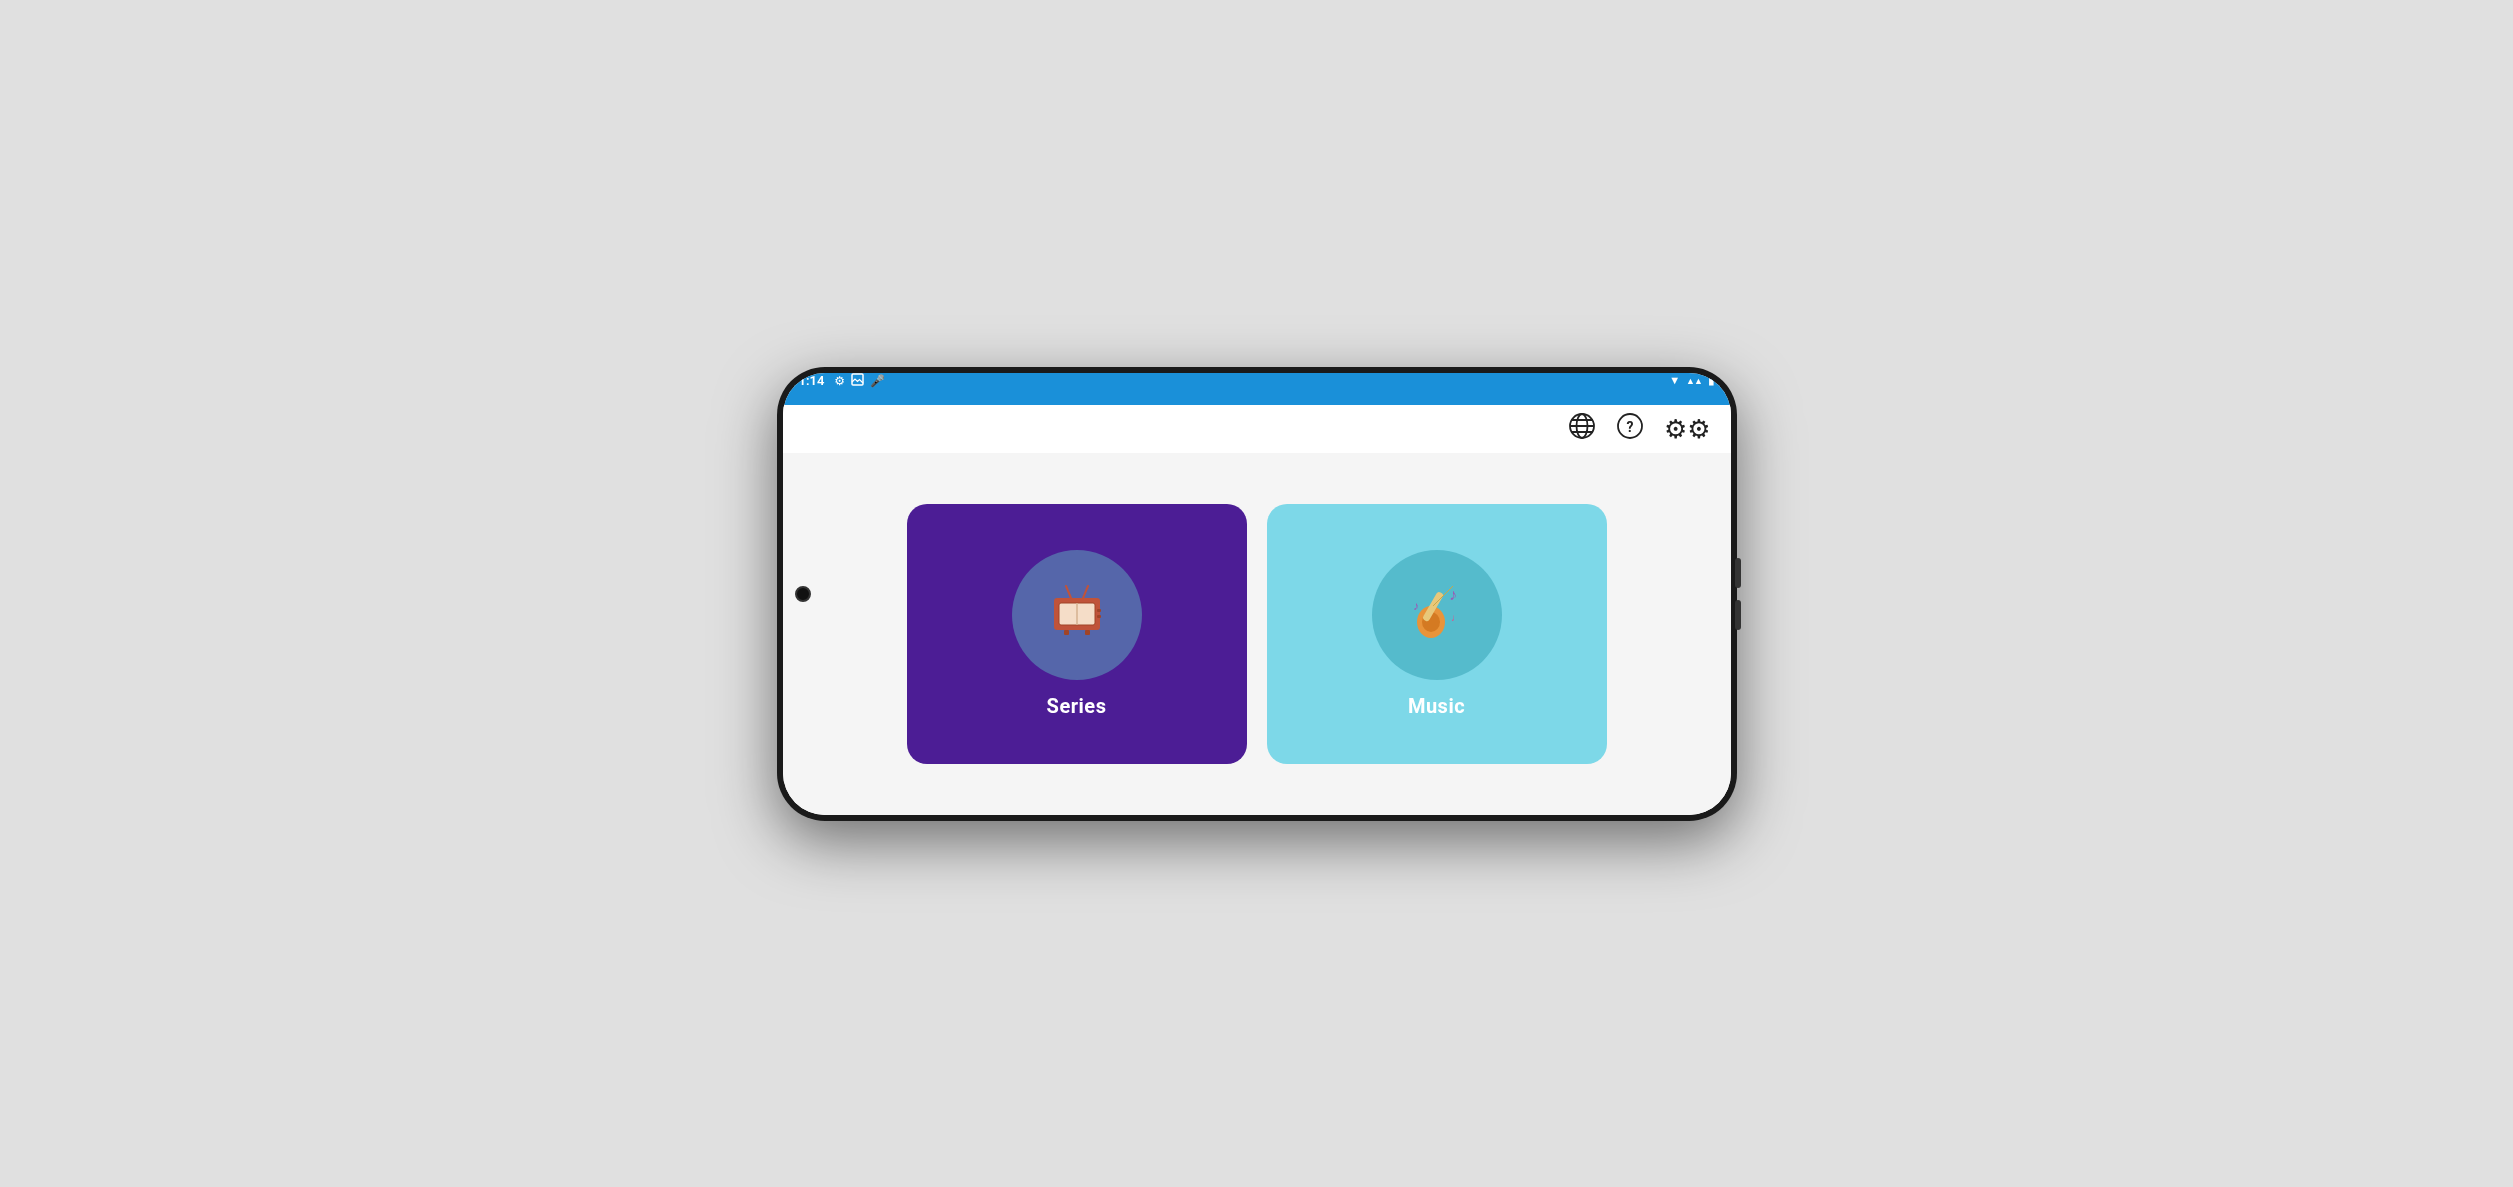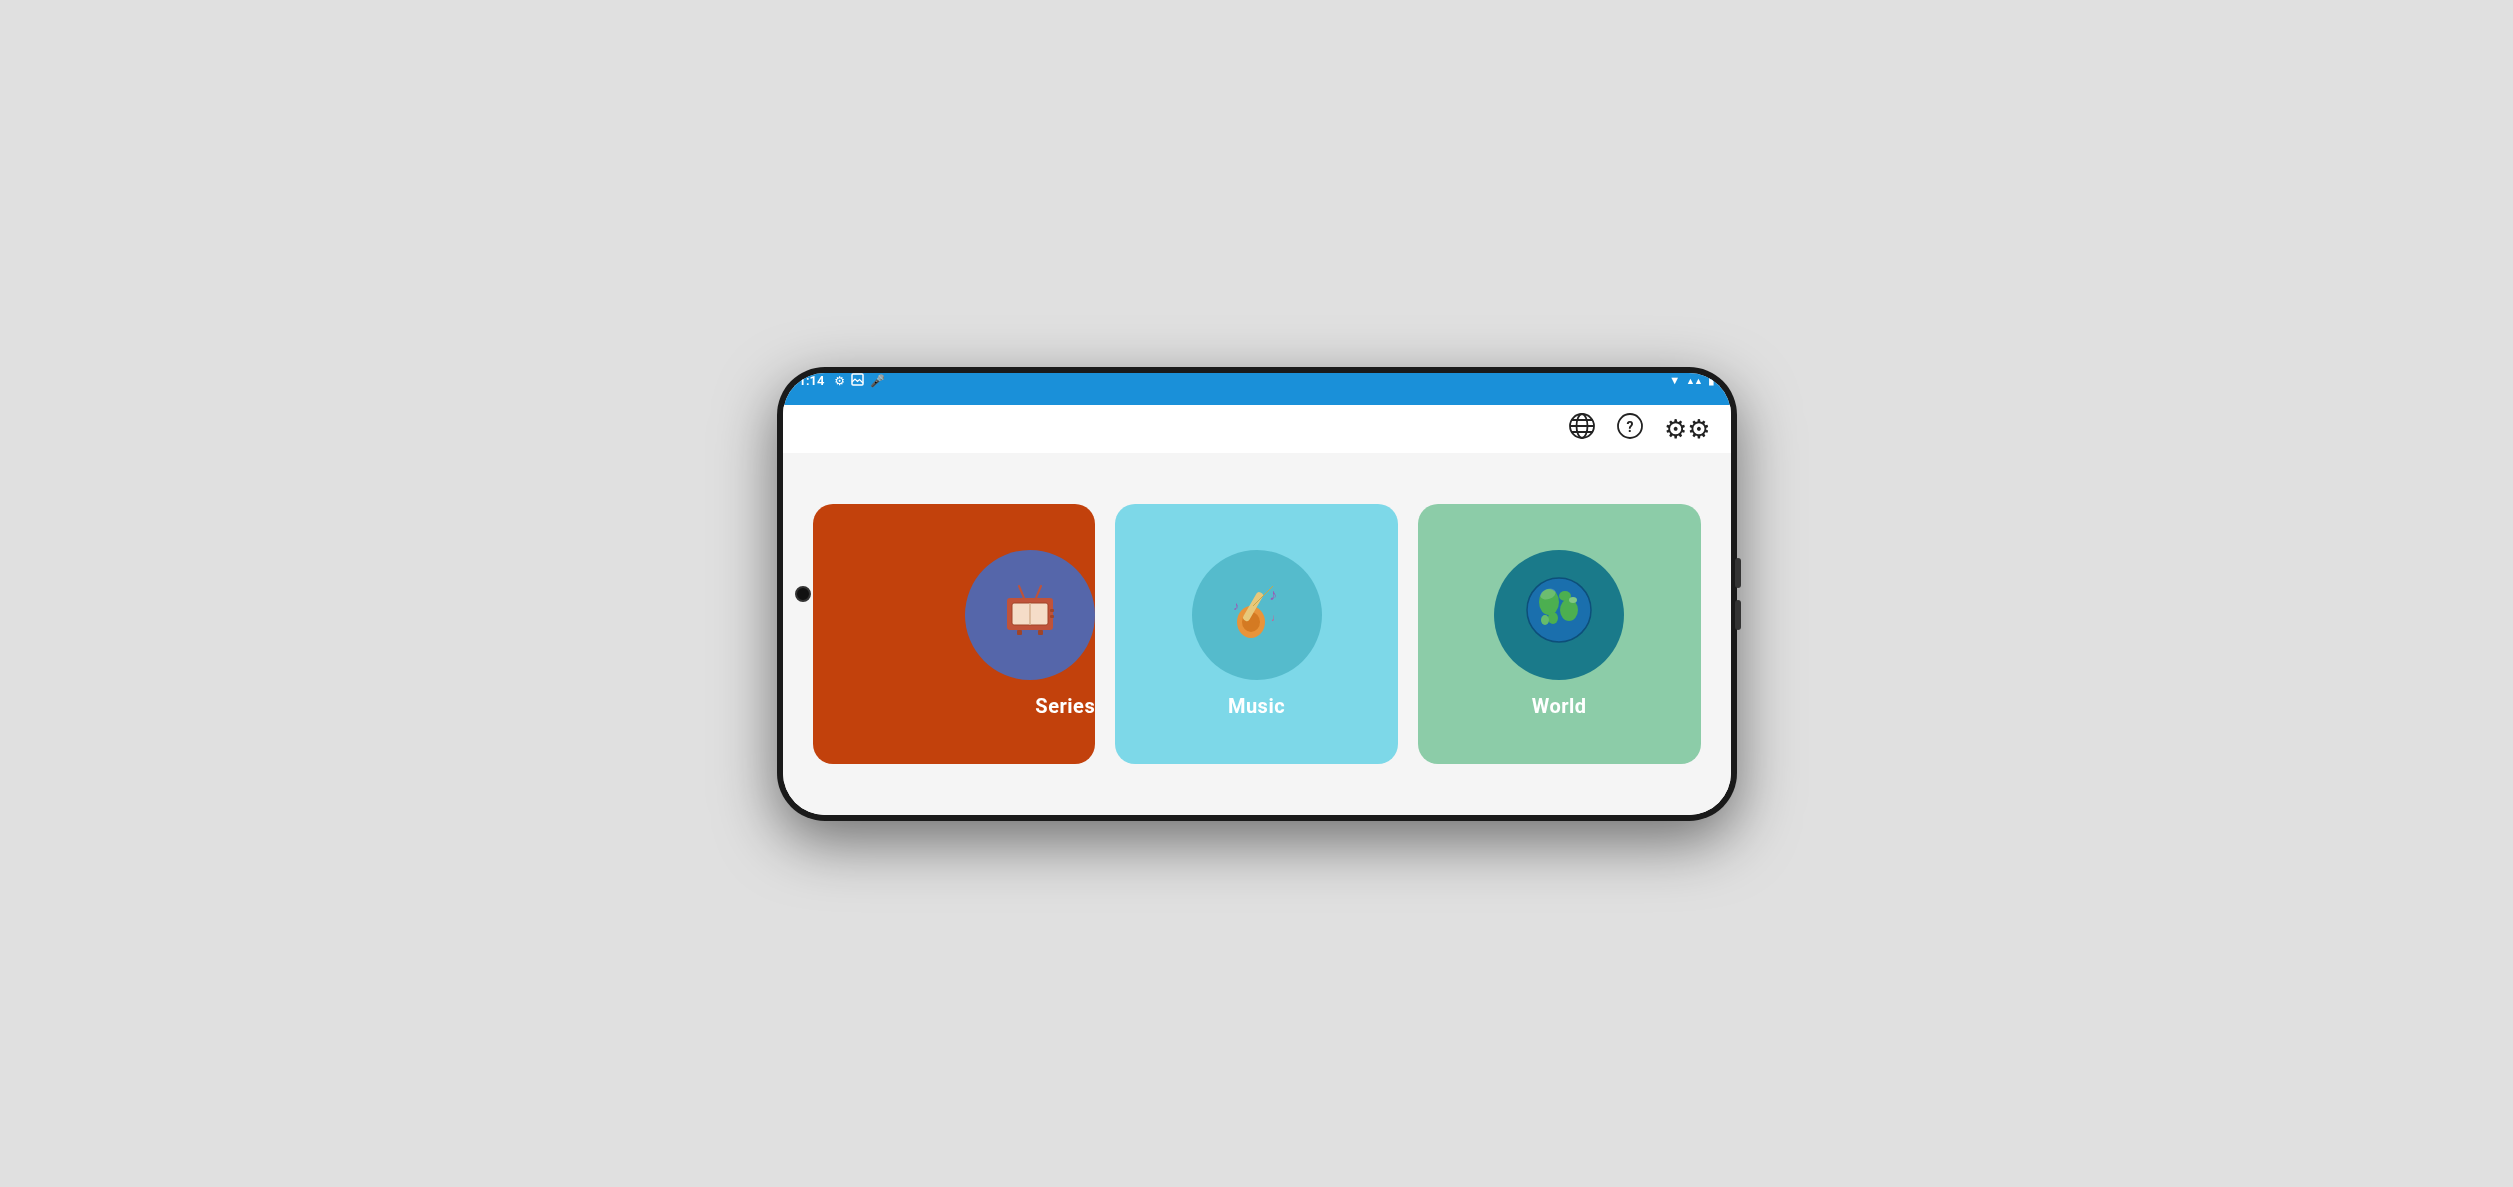--- a/index.html
+++ b/index.html
@@ -112,22 +112,21 @@
       display: flex;
       flex-direction: column;
       align-items: center;
       justify-content: center;
       cursor: pointer;
       position: relative;
       overflow: hidden;
     }
 
     .card-series {
-      background: #c2410c;
-      align-items: flex-end;
+      background: #4c1d95;
     }
 
     .card-music {
       background: #7dd8e8;
     }
 
     .card-world {
       background: #8ccca8;
     }
 
@@ -304,39 +303,17 @@
 
                 <text x="46" y="24" fill="#9b59b6" font-size="16" font-weight="bold">♪</text>
                 <text x="10" y="34" fill="#9b59b6" font-size="12">♪</text>
                 <text x="48" y="45" fill="#e74c8b" font-size="10">♩</text>
               </svg>
             </span>
           </div>
           <span class="card-label">Music</span>
         </div>
 
-        <div class="card card-world">
-          <div class="card-circle">
-            <span class="card-icon">
-              <svg width="72" height="72" viewBox="0 0 72 72" class="globe-svg">
-
-                <circle cx="36" cy="36" r="32" fill="#1a6fad"></circle>
-
-                <ellipse cx="26" cy="28" rx="10" ry="13" fill="#4caf50"></ellipse>
-                <ellipse cx="42" cy="22" rx="6" ry="5" fill="#4caf50"></ellipse>
-                <ellipse cx="46" cy="36" rx="9" ry="11" fill="#4caf50"></ellipse>
-                <ellipse cx="30" cy="44" rx="5" ry="6" fill="#4caf50"></ellipse>
-                <ellipse cx="22" cy="46" rx="4" ry="5" fill="#66bb6a"></ellipse>
-                <ellipse cx="50" cy="26" rx="4" ry="3" fill="#81c784"></ellipse>
-
-                <ellipse cx="25" cy="20" rx="8" ry="5" fill="rgba(255,255,255,0.18)" transform="rotate(-20 25 20)"></ellipse>
-
-                <circle cx="36" cy="36" r="32" fill="none" stroke="#0d4f7a" stroke-width="1.5"></circle>
-              </svg>
-            </span>
-          </div>
-          <span class="card-label">World</span>
-        </div>
 
       </div>
     </div>
   </div>
 </div>
 
 </body></html>

